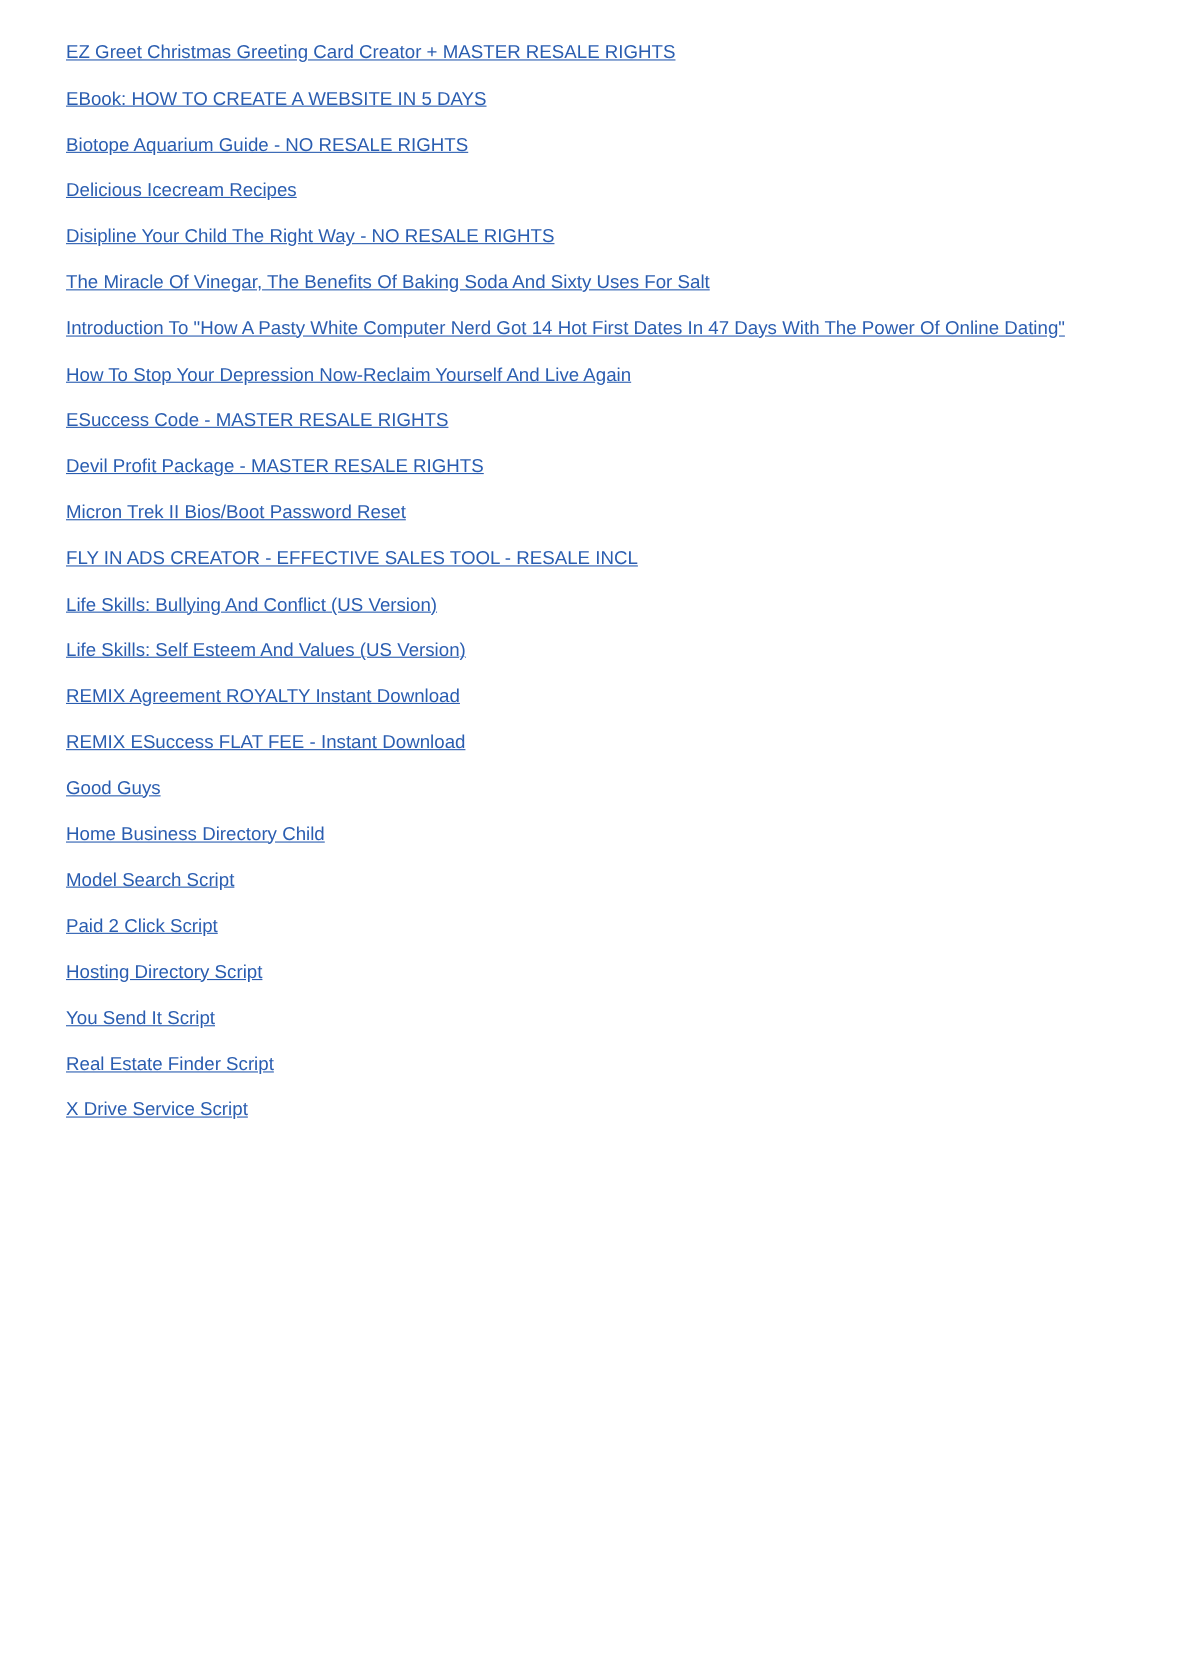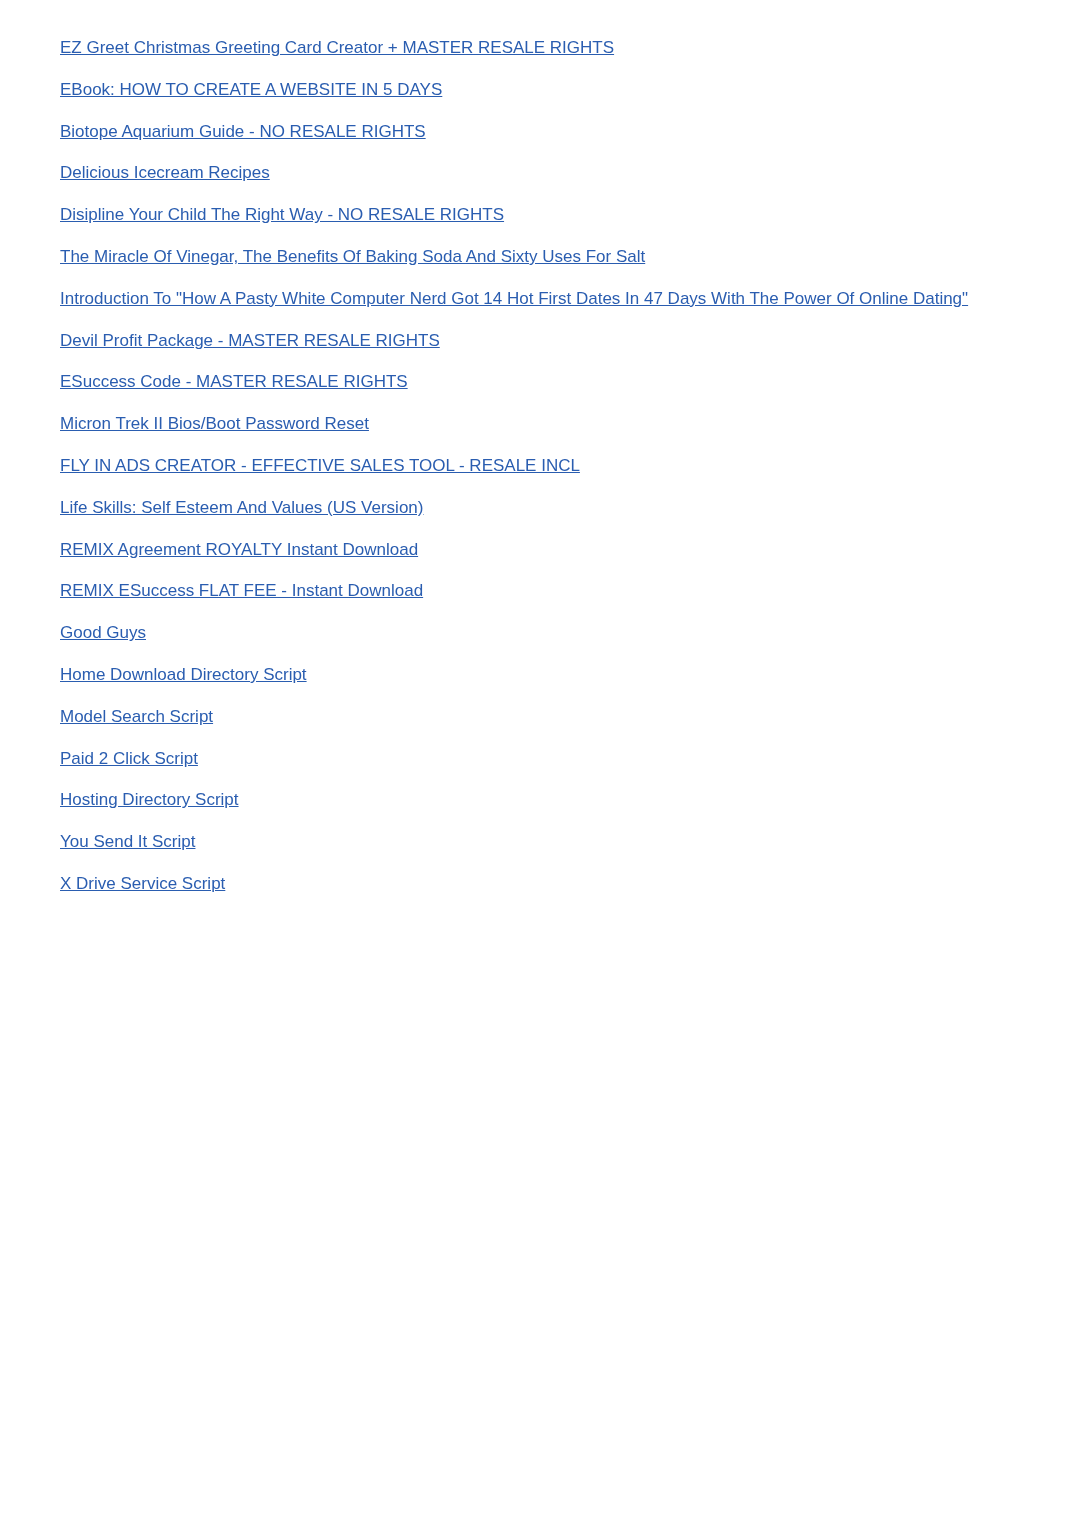--- a/index.html
+++ b/index.html
@@ -37,27 +37,30 @@
 <body>
 
 <ul class="link-list">
 <li><a href="#">EZ Greet Christmas Greeting Card Creator + MASTER RESALE RIGHTS</a></li>
     <li><a href="#">EBook: HOW TO CREATE A WEBSITE IN 5 DAYS</a></li>
     <li><a href="#">Biotope Aquarium Guide - NO RESALE RIGHTS</a></li>
     <li><a href="#">Delicious Icecream Recipes</a></li>
     <li><a href="#">Disipline Your Child The Right Way - NO RESALE RIGHTS</a></li>
     <li><a href="#">The Miracle Of Vinegar, The Benefits Of Baking Soda And Sixty Uses For Salt</a></li>
     <li><a href="#">Introduction To "How A Pasty White Computer Nerd Got 14 Hot First Dates In 47 Days With The Power Of Online Dating"</a></li>
+    <li><a href="#">How To Stop Your Depression Now-Reclaim Yourself And Live Again</a></li>
+    <li><a href="#">ESuccess Code - MASTER RESALE RIGHTS</a></li>
     <li><a href="#">Devil Profit Package - MASTER RESALE RIGHTS</a></li>
-    <li><a href="#">ESuccess Code - MASTER RESALE RIGHTS</a></li>
     <li><a href="#">Micron Trek II Bios/Boot Password Reset</a></li>
     <li><a href="#">FLY IN ADS CREATOR - EFFECTIVE SALES TOOL - RESALE INCL</a></li>
+    <li><a href="#">Life Skills: Bullying And Conflict (US Version)</a></li>
     <li><a href="#">Life Skills: Self Esteem And Values (US Version)</a></li>
     <li><a href="#">REMIX Agreement ROYALTY Instant Download</a></li>
     <li><a href="#">REMIX ESuccess FLAT FEE - Instant Download</a></li>
     <li><a href="#">Good Guys</a></li>
-    <li><a href="#">Home Download Directory Script</a></li>
+    <li><a href="#">Home Business Directory Child</a></li>
     <li><a href="#">Model Search Script</a></li>
     <li><a href="#">Paid 2 Click Script</a></li>
     <li><a href="#">Hosting Directory Script</a></li>
     <li><a href="#">You Send It Script</a></li>
+    <li><a href="#">Real Estate Finder Script</a></li>
     <li><a href="#">X Drive Service Script</a></li>
   </ul>
 
 </body></html>

